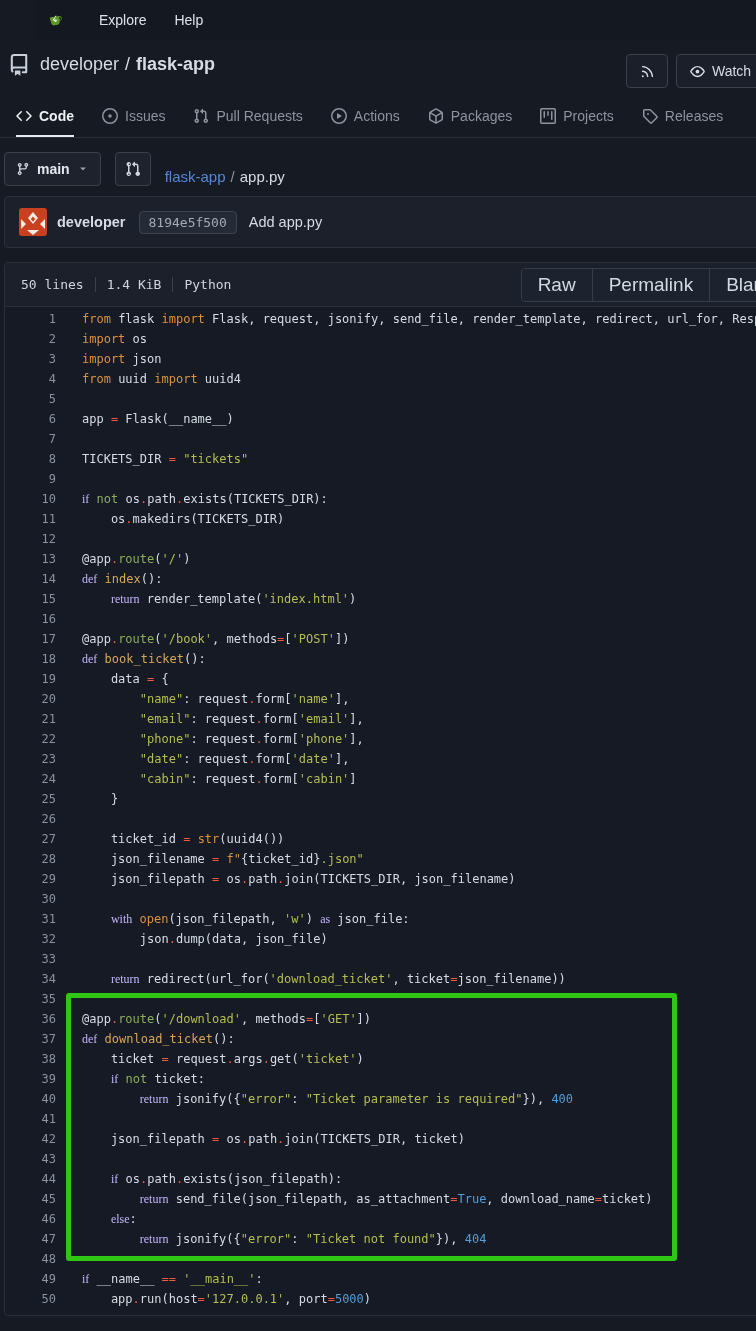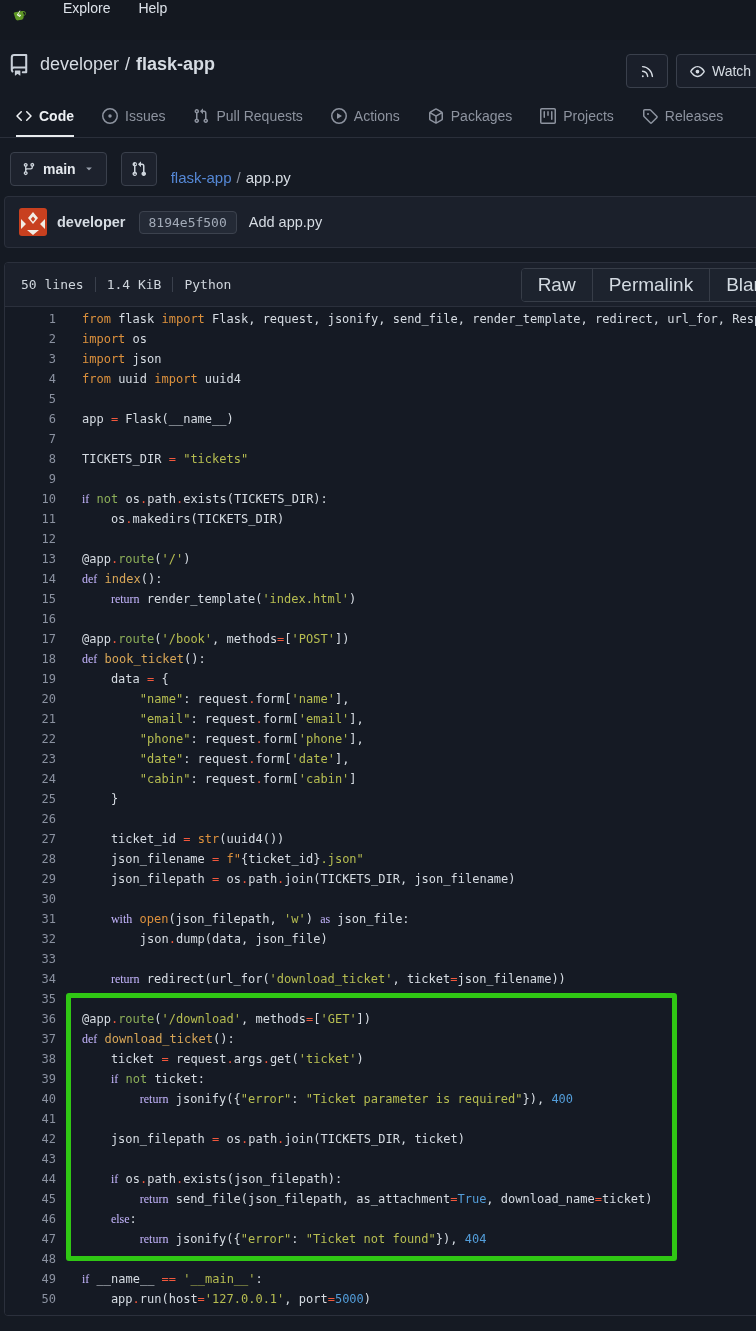--- a/index.html
+++ b/index.html
@@ -8,21 +8,21 @@
     background:#151a23;
     font-family:"Liberation Sans", sans-serif;
     color:#d6dce3;
     font-size:14px;
   }
   svg { display:block; }
   .icon { display:inline-flex; align-items:center; justify-content:center; color:inherit; }
   .icon svg { width:16px; height:16px; fill:currentColor; }
 
   
-  .navbar { height:40px; display:flex; padding:0 5px; background:#141820; }
+  .navbar { height:40px; display:flex; align-items:center; padding:0 5px; background:#141820;margin-left:36px; }
   .nav-logo { width:30px; height:30px; cursor:pointer; }
   .nav-link { margin-left:28px; color:#dde2e9; cursor:pointer; }
 
   
   .repo-header { padding-top:14px; }
   .title-row { height:40px; display:flex; align-items:flex-start; padding:0 0 0 8px; }
   .repo-icon svg { width:22px; height:22px; color:#c9d0d9; }
   .repo-title { margin-left:10px; font-size:18px; white-space:nowrap; }
   .repo-title .owner { color:#d6dce3; cursor:pointer; }
   .repo-title .sep { color:#d6dce3; margin:0 6px; }
@@ -37,21 +37,21 @@
   .watch-btn { margin-left:8px; width:125px; margin-right:-45px; }
 
   
   .tabs { display:flex; gap:28px; padding:14px 0 0 16px; border-bottom:1px solid #2a2f3a; }
   .tab { display:flex; align-items:center; gap:7px; color:#8d939f; padding-bottom:11px;
          border-bottom:2px solid transparent; cursor:pointer; white-space:nowrap; }
   .tab .icon svg { width:16px; height:16px; }
   .tab.active { color:#eef1f4; font-weight:bold; border-bottom-color:#e8ebee; }
 
   
-  .branch-row { display:flex; align-items:center; margin-top:14px; padding:0 10px; }
+  .branch-row { display:flex; align-items:flex-start; margin-top:14px; padding:0 4px; }
   .branch-btn {
     height:34px; display:flex; align-items:center; gap:7px; padding:0 11px;
     border:1px solid #3a404c; border-radius:4px; background:#1d222d; cursor:pointer;
   }
   .branch-btn .bname { font-weight:bold; color:#e4e8ed; }
   .branch-btn .icon svg { width:14px; height:14px; color:#cfd6dd; }
   .branch-btn .caret svg { width:12px; height:12px; color:#9aa1ad; }
   .compare-btn { width:36px; height:34px; display:flex; align-items:center; justify-content:center;
     border:1px solid #3a404c; border-radius:4px; background:#1d222d; cursor:pointer; margin-left:14px; color:#cfd6dd; }
   .crumb { margin-left:14px; font-size:15px; white-space:nowrap;margin-top:16px; }

